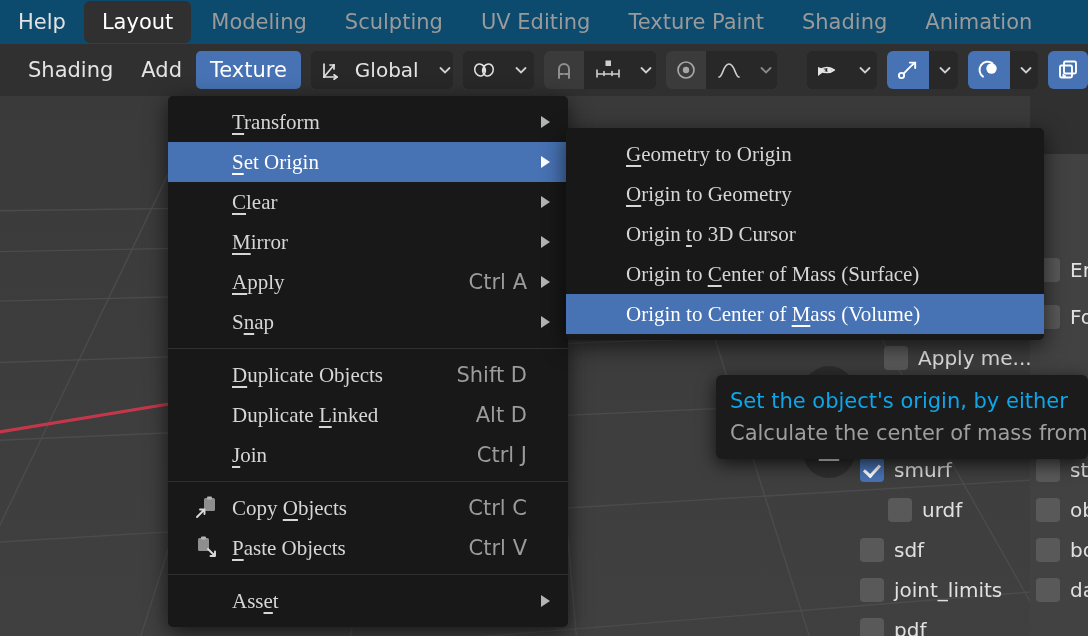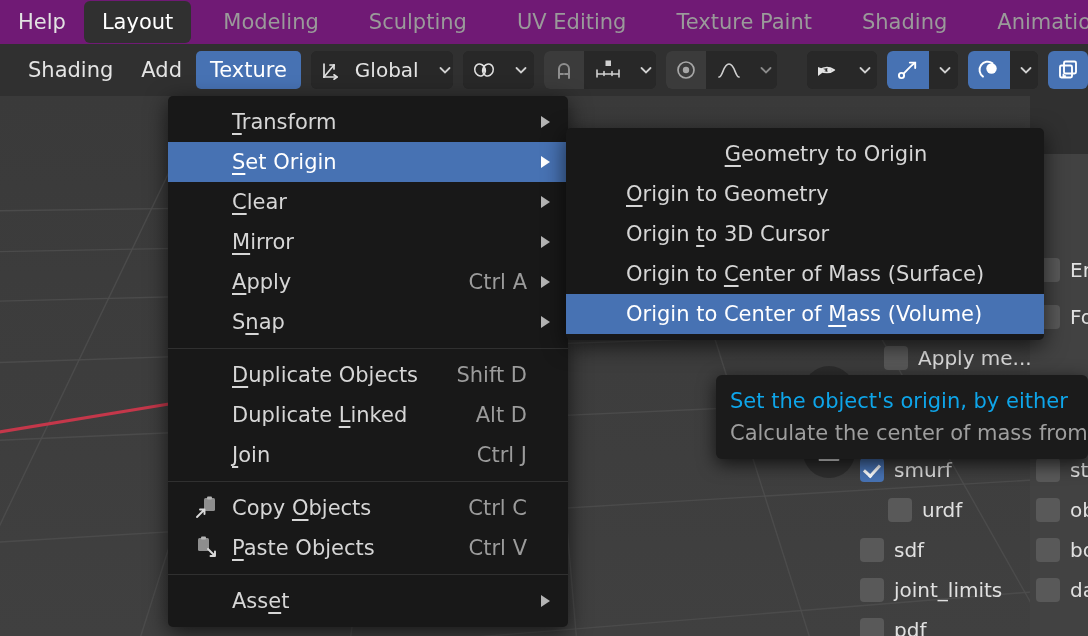--- a/index.html
+++ b/index.html
@@ -7,29 +7,29 @@
     width:1088px; height:636px;
     background:#1d1d1d;
     font-family:"DejaVu Sans", sans-serif;
     overflow:hidden;
   }
   #root { position:relative; width:1088px; height:636px; }
 
   
   .topbar {
     position:absolute; left:0; top:0; width:1088px; height:44px;
-    background:#701a75;
+    background:#0c4a6e;
     display:flex; align-items:center;
   }
   .topbar-menu {
     font-size:21px; color:#e2e2e2; padding:0 18px; white-space:nowrap;
   }
   .tab {
     font-size:21px; color:#9a9a9a; padding:9px 18px;
-    white-space:nowrap; border-radius:6px; margin-right:14px;
+    white-space:nowrap; border-radius:6px; margin-right:2px;
   }
   .tab.active { background:#303030; color:#ffffff; }
 
   
   .toolheader {
     position:absolute; left:0; top:44px; width:1088px; height:52px;
     background:#303030;
     display:flex; align-items:center; padding-left:14px;
   }
   .hdr-menu {
@@ -97,21 +97,21 @@
   .menu {
     position:absolute; background:#181818;
     border-radius:5px; box-shadow:0 6px 22px rgba(0,0,0,0.65);
     padding:6px 0;
   }
   .menu-item {
     position:relative; height:40px; display:flex; align-items:center;
     padding:0 18px 0 64px; color:#d6d6d6; font-size:21px; white-space:nowrap;
   }
   .menu-item.sel { background:#4772b3; color:#ffffff; }
-  .mi-label { flex:1 1 auto; }
+  .mi-label { flex:1 1 auto;font-family:Liberation Serif, serif; }
   .mi-label u { text-decoration:underline; text-underline-offset:4px; }
   .mi-shortcut { color:#9b9b9b; font-size:21px; padding-left:24px;text-align:center; }
   .mi-arrow { margin-left:14px; width:0; height:0;
     border-left:9px solid #b4b4b4; border-top:6px solid transparent;
     border-bottom:6px solid transparent; }
   .menu-item.sel .mi-arrow { border-left-color:#ffffff; }
   .mi-arrow.hidden { visibility:hidden; }
   .mi-icon { position:absolute; left:26px; top:50%; transform:translateY(-50%);
              width:26px; height:26px; }
   .menu-sep { height:1px; background:#303030; margin:6px 0; }
@@ -452,21 +452,21 @@
         <span class="mi-arrow hidden"></span>
       </div>
       <div class="menu-sep"></div>
       <div class="menu-item">
         <span class="mi-label">Ass<u>e</u>t</span>
         <span class="mi-arrow"></span>
       </div>
     </div>
 
   <div class="menu" id="origin-submenu" style="left: 566px; top: 128px; width: 478px; z-index: 50;">
-      <div class="menu-item" style="padding: 0px 18px 0px 60px; text-align: center;">
+      <div class="menu-item" style="padding: 0px 18px 0px 60px;">
         <span class="mi-label"><u>G</u>eometry to Origin</span>
       </div>
       <div class="menu-item" style="padding: 0px 18px 0px 60px;">
         <span class="mi-label"><u>O</u>rigin to Geometry</span>
       </div>
       <div class="menu-item" style="padding: 0px 18px 0px 60px;">
         <span class="mi-label">Origin <u>t</u>o 3D Cursor</span>
       </div>
       <div class="menu-item" style="padding: 0px 18px 0px 60px;">
         <span class="mi-label">Origin to <u>C</u>enter of Mass (Surface)</span>

